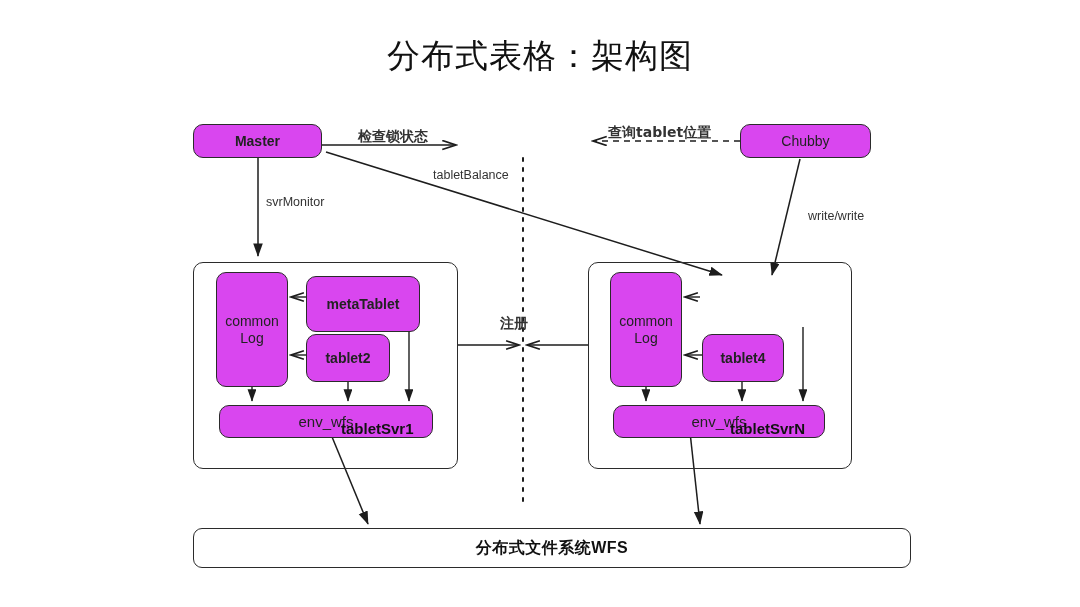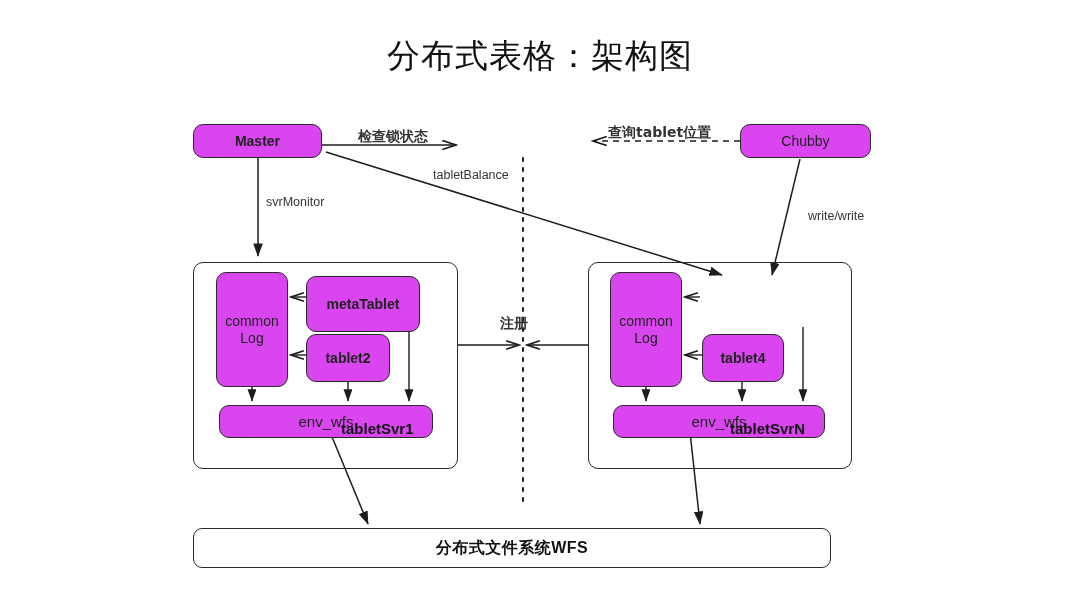--- a/index.html
+++ b/index.html
@@ -212,17 +212,17 @@
   <div class="node bold" style="left:702px; top:334px; width:82px; height:48px;">
     <span>tablet4</span>
   </div>
 
   <div class="node" style="left:613px; top:405px; width:212px; height:33px; font-size:15px;">
     <span>env_wfs</span>
   </div>
 
   <div class="svr-label" style="left:730px; top:420px;">tabletSvrN</div>
 
-  <div class="wfs-bar" style="left:193px; top:528px; width:638px; height:40px;">
+  <div class="wfs-bar" style="left:193px; top:528px; width:718px; height:40px;">
     <span class="cjkline">分布式文件系统WFS</span>
   </div>
 
 </div>
 
 </body></html>

